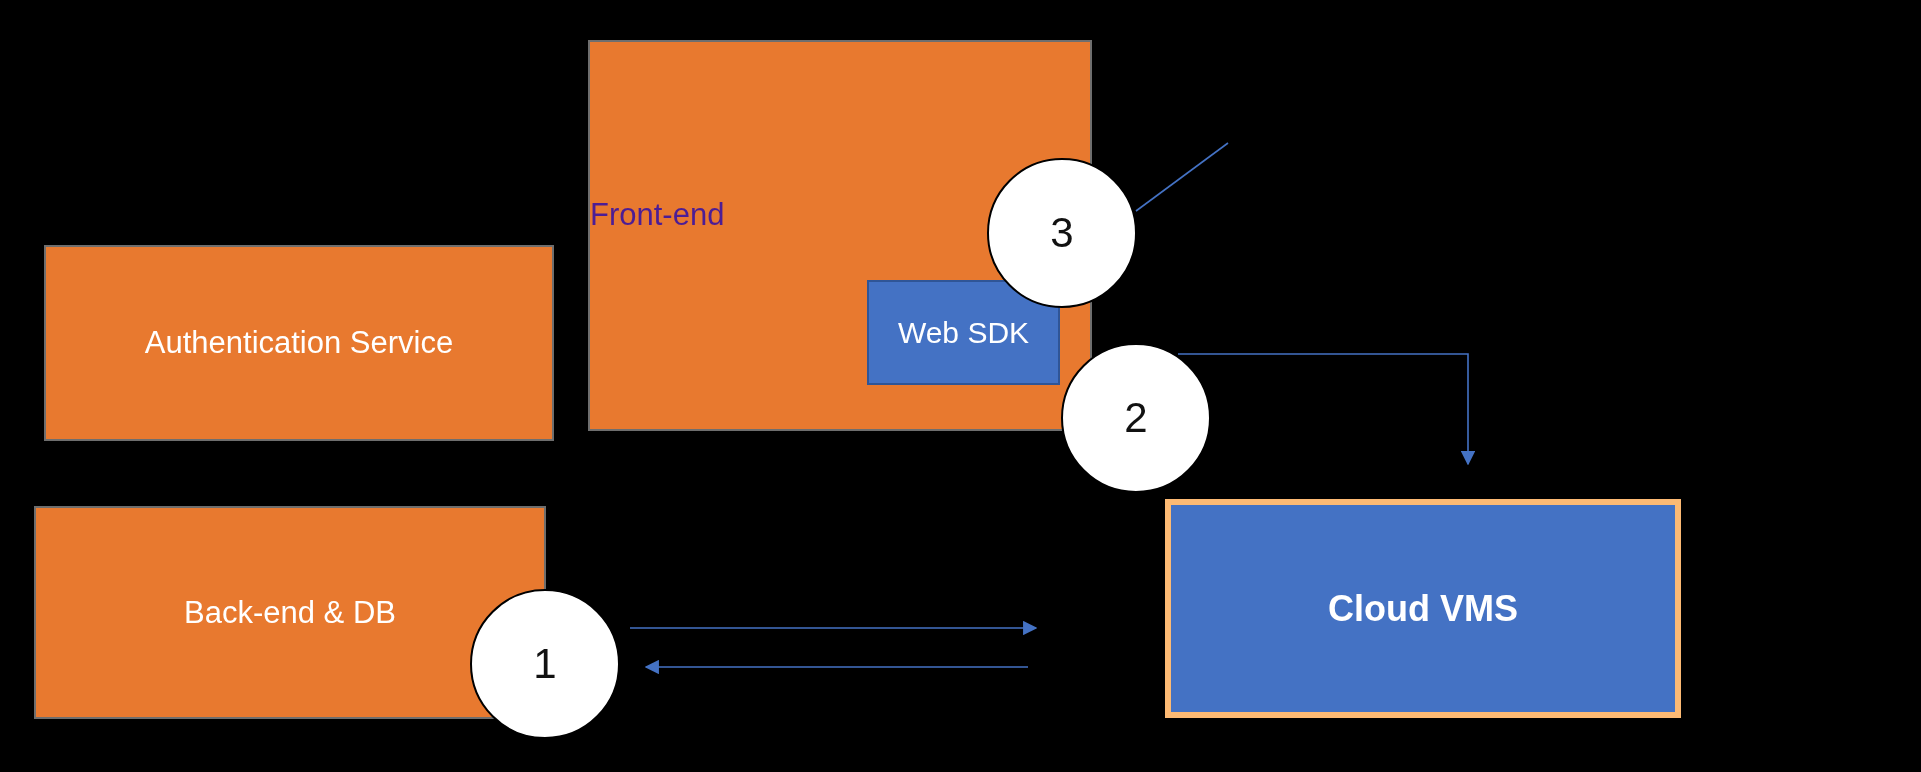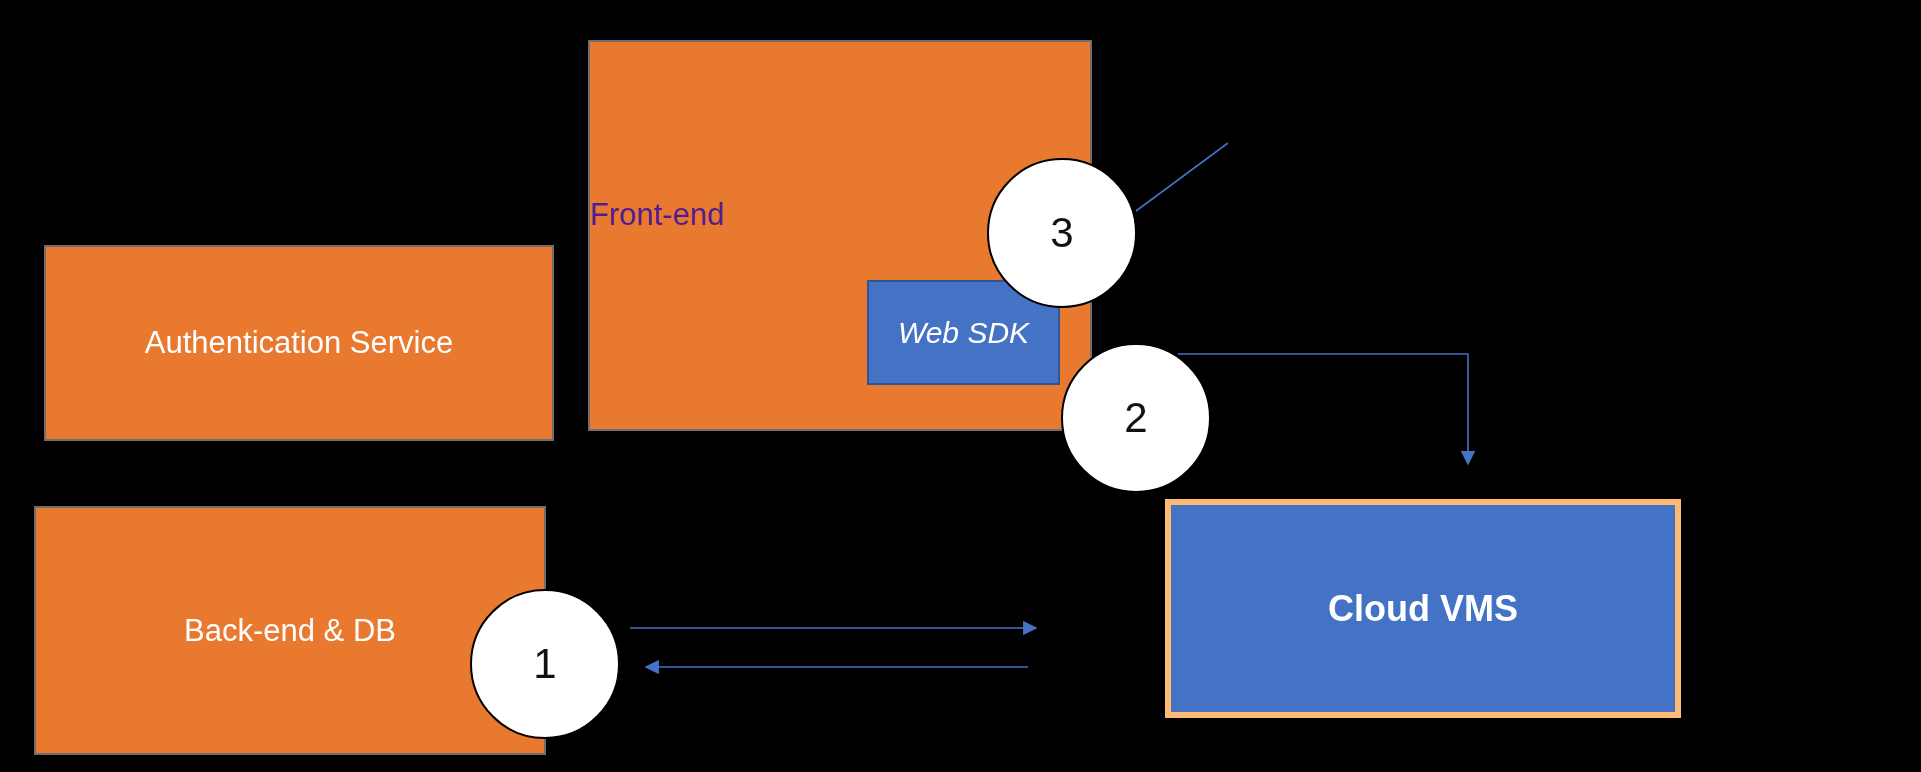--- a/index.html
+++ b/index.html
@@ -43,23 +43,22 @@
     box-sizing: border-box;
     left: 277px; top: 238px;
     width: 193px; height: 105px;
     background: #4472C4;
     border: 2px solid #2F5597;
     color: #FFFFFF;
     font-size: 30px;
     display: flex;
     align-items: center;
     justify-content: center;
-    font-style: italic;
   }
-  #backend-box { left: 34px; top: 506px; width: 512px; height: 249px; }
+  #backend-box { left: 34px; top: 506px; width: 512px; height: 213px; }
   #cloudvms-box {
     left: 1165px; top: 499px;
     width: 516px; height: 219px;
     background: #4472C4;
     border: 6px solid #fdba74;
     color: #FFFFFF;
     font-size: 36px;
     font-weight: bold;
   }
   .step-circle {

